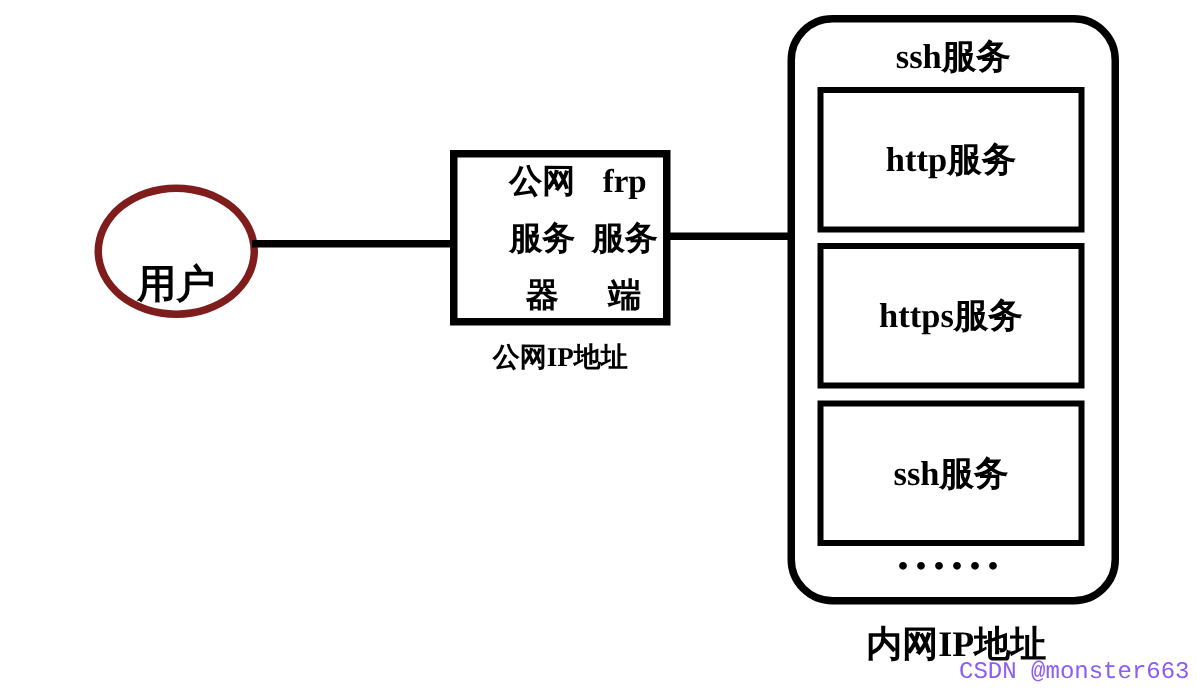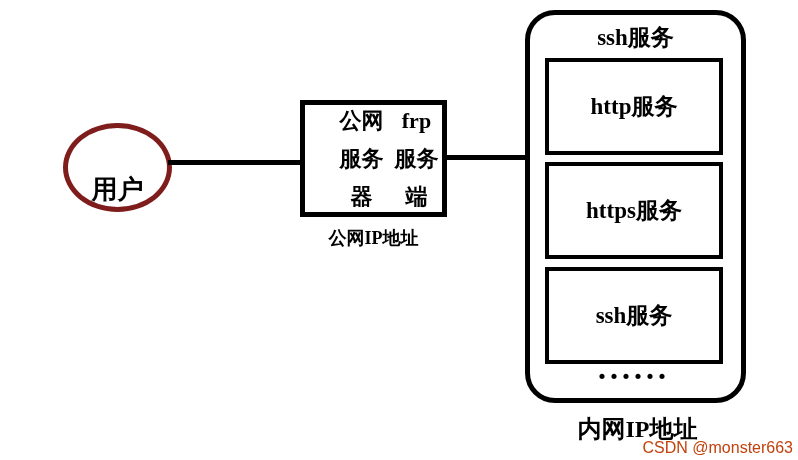--- a/index.html
+++ b/index.html
@@ -85,23 +85,23 @@
   }
   .intranet-caption {
     left: 545px; top: 413px; width: 185px;
     text-align: center; font-size: 24px; font-weight: bold;
     white-space: nowrap;
   }
 
   
   .watermark {
     right: 5px; bottom: 3px;
-    font-family: Liberation Sans, sans-serif;
+    font-family: Liberation Mono, monospace;
     font-size: 16px;
-    color: #c2410c;
+    color: #8b5cf6;
     white-space: nowrap;
   }
 </style>
 </head>
 <body>
 
 <div class="abs user-ellipse">
   <span>用户</span>
 </div>
 

